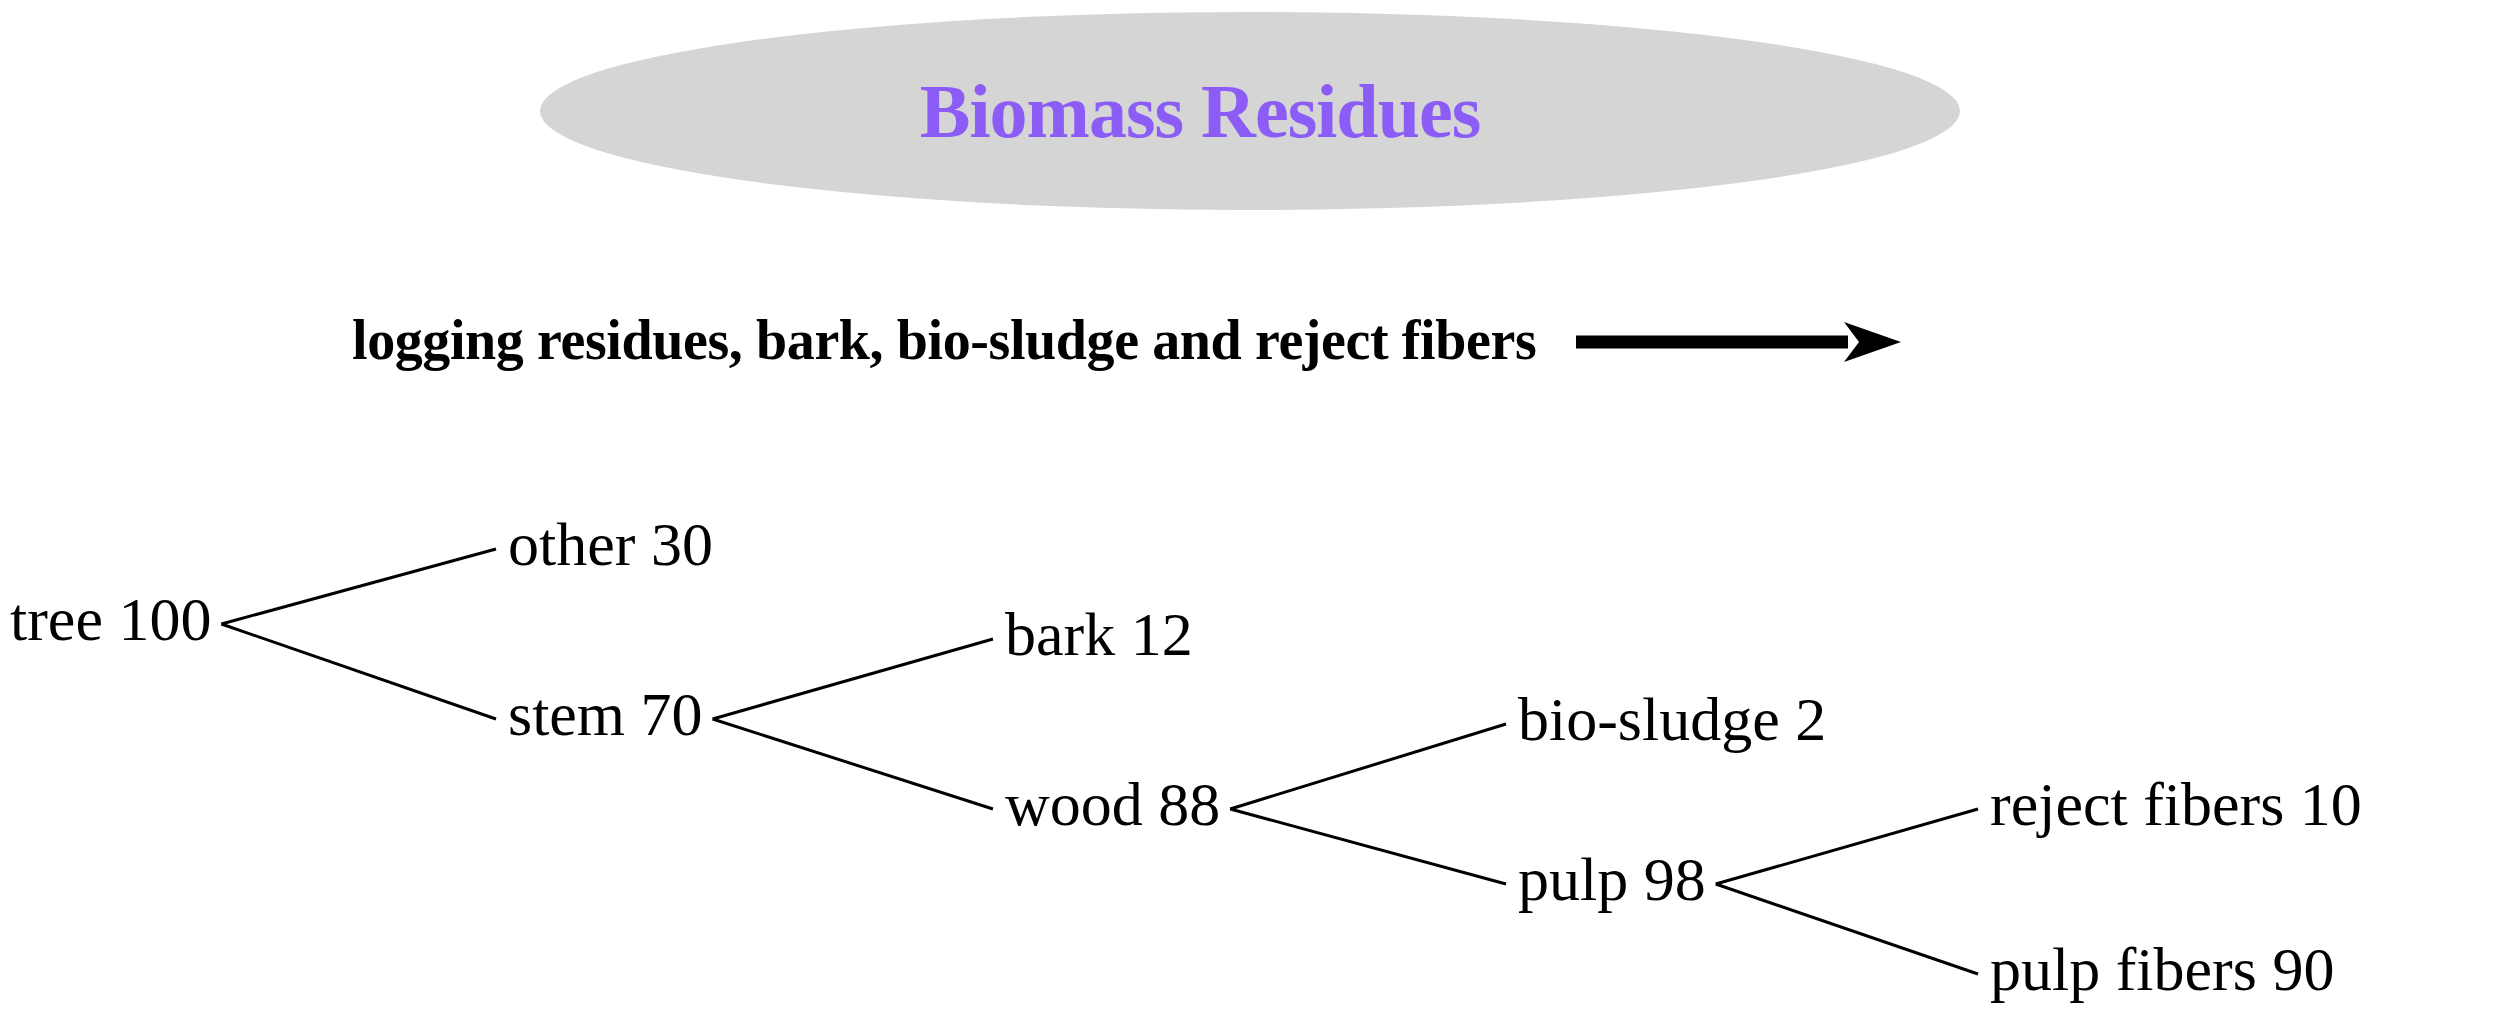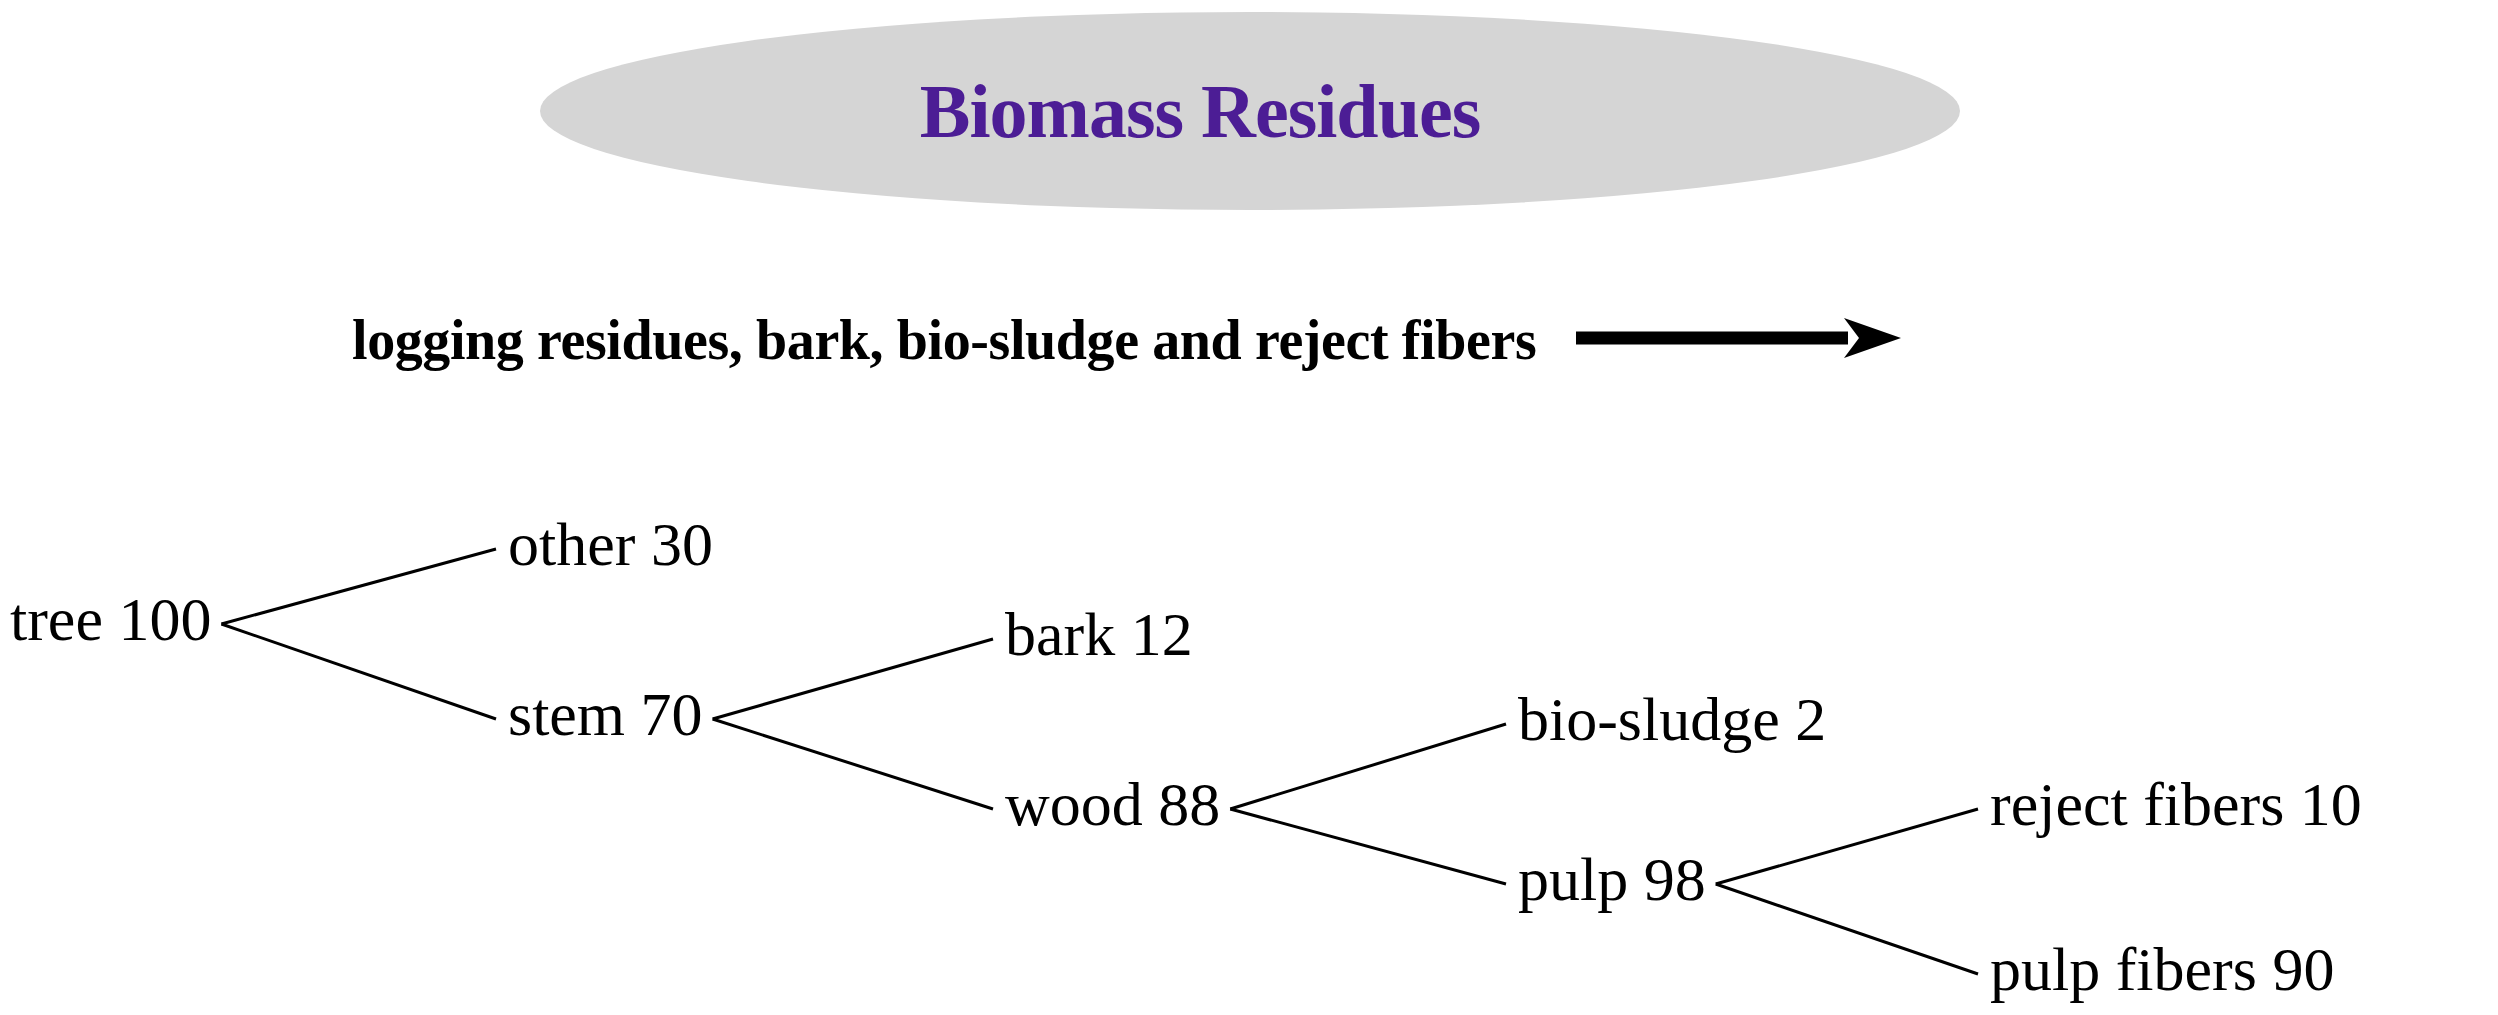--- a/index.html
+++ b/index.html
@@ -30,32 +30,32 @@
     position: absolute;
     left: 540px;
     top: 12px;
     width: 1320px;
     height: 198px;
     display: flex;
     align-items: center;
     justify-content: center;
     font-size: 76px;
     font-weight: bold;
-    color: #4c1d95;
+    color: #8b5cf6;
     letter-spacing: -1px;
     white-space: nowrap;
   }
 
   
   #subtitle-row {
     position: absolute;
     left: 352px;
     top: 308px;
     display: flex;
-    align-items: flex-start;
+    align-items: flex-end;
     white-space: nowrap;
   }
   #subtitle-text {
     font-size: 56px;
     font-weight: bold;
     color: #000000;
     letter-spacing: -0.4px;
   }
   #subtitle-arrow {
     margin-left: 40px;

